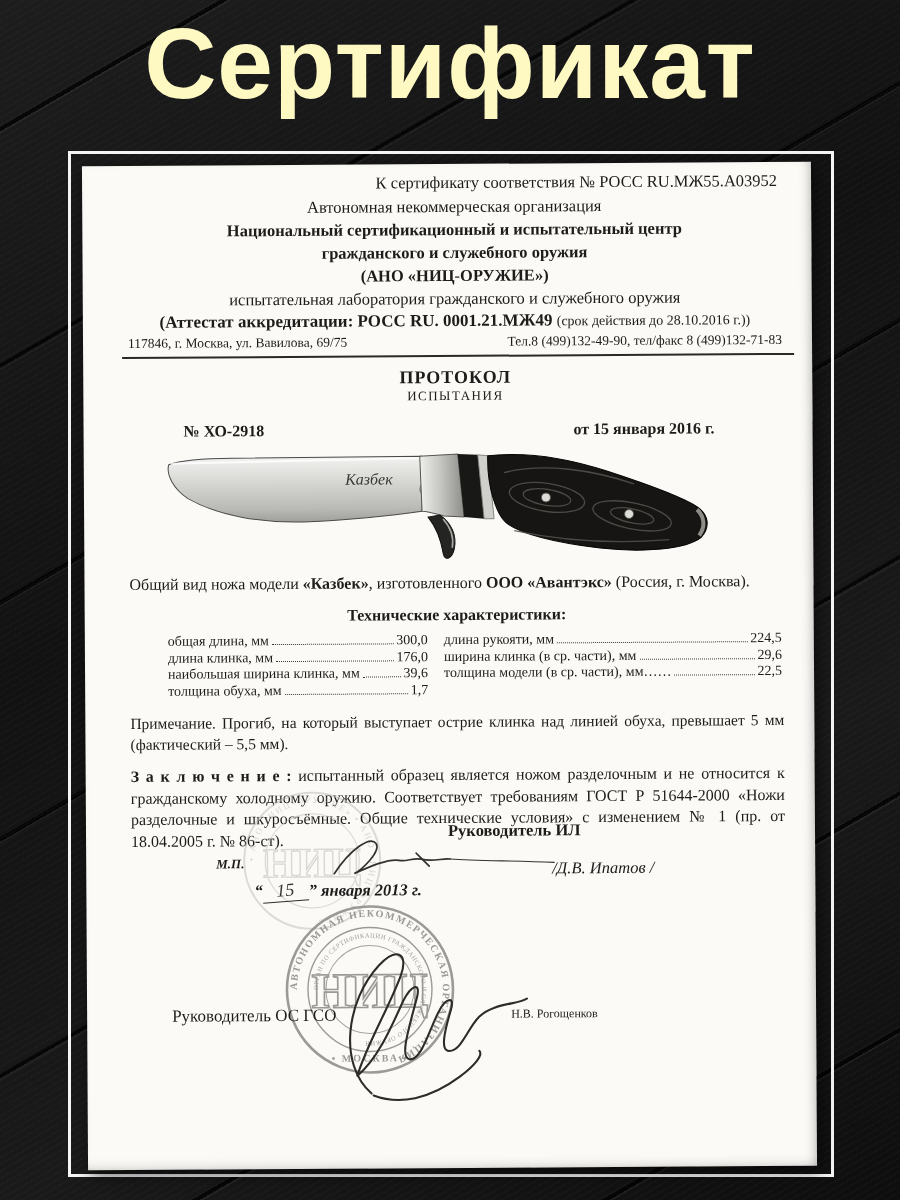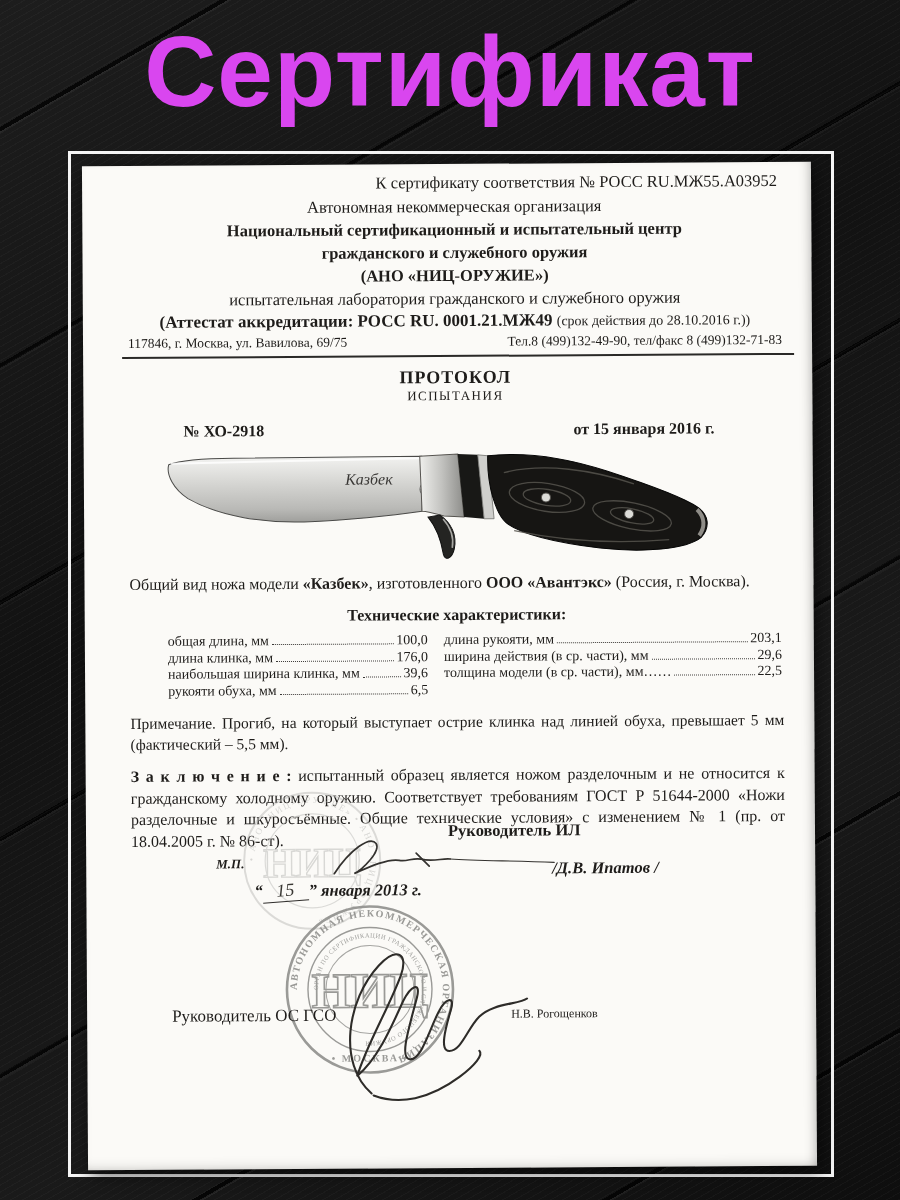--- a/index.html
+++ b/index.html
@@ -6,22 +6,22 @@
   body{
     width:900px;height:1200px;position:relative;overflow:hidden;
     font-family:"Liberation Serif", serif;
     background-color:#141414;
     background-image:
       repeating-linear-gradient(150deg, rgba(255,255,255,0.028) 0 1px, transparent 1px 6px),
       repeating-linear-gradient(150deg, transparent 0 110px, rgba(0,0,0,0.75) 110px 114px, rgba(255,255,255,0.04) 114px 116px, transparent 116px 205px),
       linear-gradient(150deg,#1d1d1d 0%,#121212 40%,#1a1a1a 70%,#0e0e0e 100%);
   }
   .page-title{
-    position:absolute;top:16px;left:0;width:100%;
-    text-align:center;color:#d946ef;
+    position:absolute;top:8px;left:0;width:100%;
+    text-align:center;color:#fef9c3;
     font-family:"Liberation Sans", sans-serif;
     font-weight:700;font-size:100px;line-height:110px;letter-spacing:1px;
   }
   .frame{
     position:absolute;left:68px;top:151px;width:760px;height:1020px;
     border:3px solid #f5f5f5;
   }
   .page{
     position:absolute;left:85px;top:164px;width:729px;height:1004px;
     background:#fbfaf7;
@@ -52,21 +52,21 @@
   .spec-row{display:flex;align-items:baseline;}
   .spec-label{white-space:nowrap;}
   .spec-dots{flex:1;border-bottom:1.6px dotted #3a3836;margin:0 3px 3px 3px;min-width:8px;}
   .spec-value{white-space:nowrap;}
   .note{font-size:15.5px;line-height:21px;text-align:justify;margin-top:13px;}
   .conclusion{font-size:16px;line-height:21.5px;text-align:justify;margin-top:11px;}
   .signing{position:absolute;left:0;top:655px;width:729px;height:348px;}
   .sig-item{position:absolute;white-space:nowrap;}
   .head-il{left:362px;top:2px;font-weight:700;font-size:16.5px;}
   .mp{left:130px;top:36px;font-weight:700;font-style:italic;font-size:13px;}
-  .ipatov{left:466px;top:40px;font-weight:700;font-style:italic;font-size:16.5px;}
+  .ipatov{left:466px;top:40px;font-weight:400;font-style:italic;font-size:16.5px;}
   .date-row{left:168px;top:60px;font-weight:700;font-style:italic;font-size:16.5px;}
   .hand-day{display:inline-block;width:46px;text-align:center;border-bottom:1.6px solid #2f2d2b;
     font-family:"Liberation Serif",serif;font-style:italic;font-weight:400;font-size:18px;color:#3a3834;
     transform:rotate(-4deg);}
   .head-os{left:85px;top:186px;font-size:17px;}
   .rogoshenkov{left:424px;top:188px;font-size:12px;}
   .stamp-faint{position:absolute;left:151px;top:-34px;opacity:0.5;}
   .stamp-main{position:absolute;left:193px;top:80px;opacity:0.88;}
   .sig1{position:absolute;left:240px;top:12px;}
   .sig2{position:absolute;left:226px;top:116px;}
@@ -154,46 +154,46 @@
 
     <div class="caption"><span>Общий вид ножа модели </span><span class="bold">«Казбек»</span><span>, изготовленного </span><span class="bold">ООО «Авантэкс»</span><span> (Россия, г. Москва).</span></div>
 
     <div class="c spec-title bold">Технические характеристики:</div>
 
     <div class="specs">
       <div class="spec-col1">
         <div class="spec-row">
             <span class="spec-label">общая длина, мм</span>
             <span class="spec-dots"></span>
-            <span class="spec-value">100,0</span>
+            <span class="spec-value">300,0</span>
           </div>
         <div class="spec-row">
             <span class="spec-label">длина клинка, мм</span>
             <span class="spec-dots"></span>
             <span class="spec-value">176,0</span>
           </div>
         <div class="spec-row">
             <span class="spec-label">наибольшая ширина клинка, мм</span>
             <span class="spec-dots"></span>
             <span class="spec-value">39,6</span>
           </div>
         <div class="spec-row">
-            <span class="spec-label">рукояти обуха, мм</span>
-            <span class="spec-dots"></span>
-            <span class="spec-value">6,5</span>
+            <span class="spec-label">толщина обуха, мм</span>
+            <span class="spec-dots"></span>
+            <span class="spec-value">1,7</span>
           </div>
       </div>
       <div class="spec-col2">
         <div class="spec-row">
             <span class="spec-label">длина рукояти, мм</span>
             <span class="spec-dots"></span>
-            <span class="spec-value">203,1</span>
-          </div>
-        <div class="spec-row">
-            <span class="spec-label">ширина действия (в ср. части), мм</span>
+            <span class="spec-value">224,5</span>
+          </div>
+        <div class="spec-row">
+            <span class="spec-label">ширина клинка (в ср. части), мм</span>
             <span class="spec-dots"></span>
             <span class="spec-value">29,6</span>
           </div>
         <div class="spec-row">
             <span class="spec-label">толщина модели (в ср. части), мм……</span>
             <span class="spec-dots"></span>
             <span class="spec-value">22,5</span>
           </div>
       </div>
     </div>

